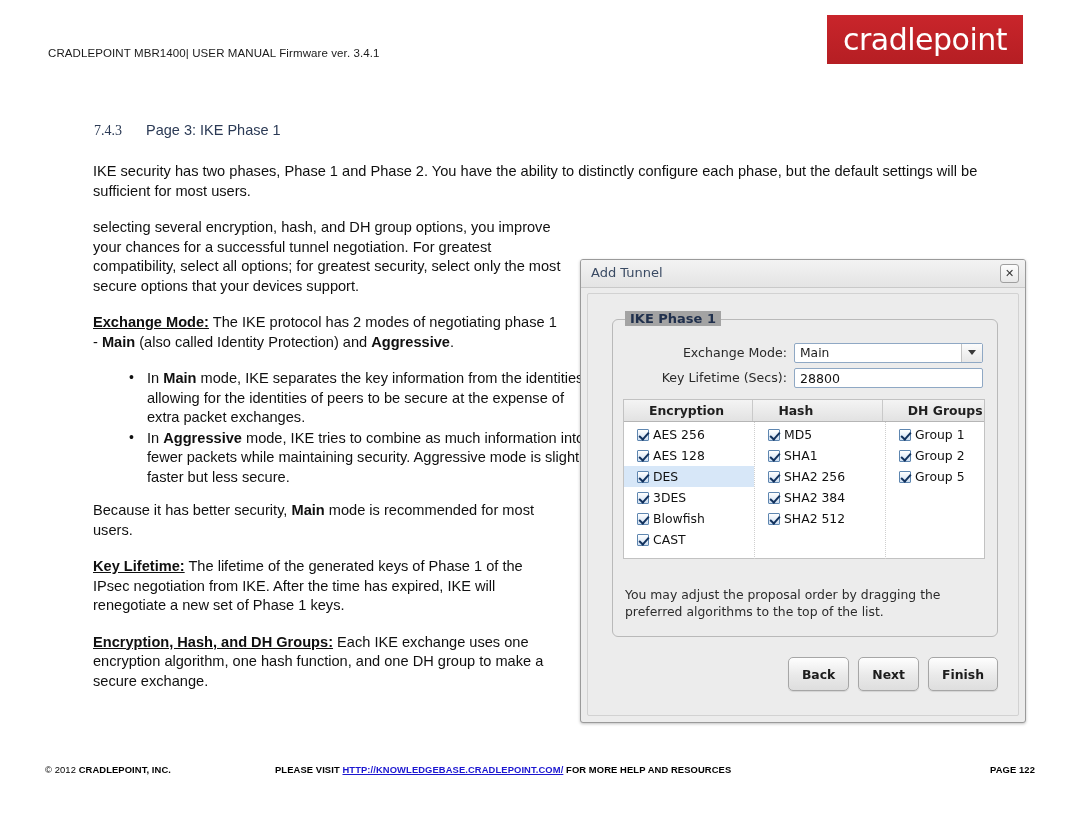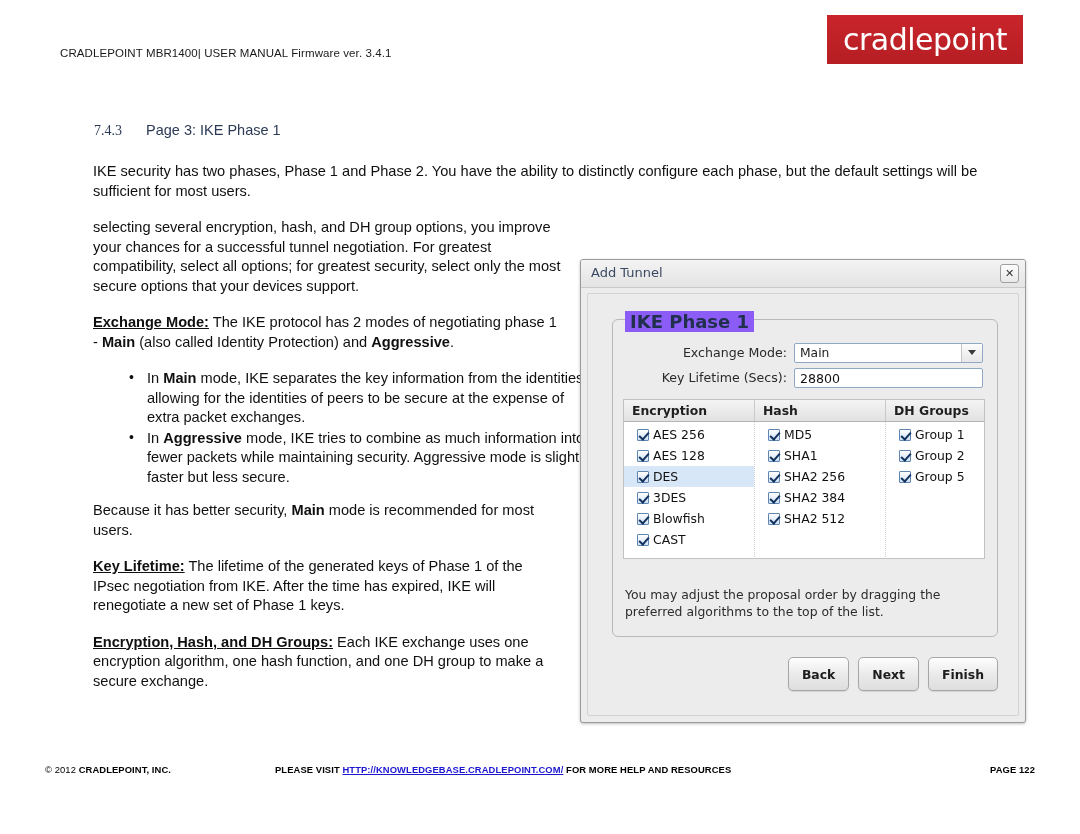--- a/index.html
+++ b/index.html
@@ -18,21 +18,21 @@
 
   
   .page-header {
     position: absolute;
     top: 0; left: 0;
     width: 1080px;
     height: 90px;
   }
   .header-text {
     position: absolute;
-    left: 60px;
+    left: 48px;
     top: 47px;
     font-size: 11.5px;
     letter-spacing: 0.1px;
     color: #1a1a1a;
     white-space: nowrap;
   }
   .brand-logo {
     position: absolute;
     left: 827px;
     top: 15px;
@@ -176,23 +176,23 @@
     height: 318px;
     border: 1px solid #b9b9b9;
     border-radius: 6px;
     background: #ececec;
     box-sizing: border-box;
   }
   .fieldset-legend {
     position: absolute;
     left: 12px;
     top: -9px;
-    background: #8b5cf6;
+    background: #a3a3a3;
     padding: 0 5px;
-    font-size: 18px;
+    font-size: 13px;
     font-weight: bold;
     color: #20304d;
     font-family: "DejaVu Sans", sans-serif;
   }
 
   .form-row {
     position: absolute;
     height: 21px;
     left: 0;
     right: 14px;
@@ -278,20 +278,21 @@
     border-bottom: 1px solid #b5b5b5;
   }
   .prop-head-cell {
     font-size: 12.4px;
     font-weight: bold;
     color: #1f1f1f;
     font-family: "DejaVu Sans", sans-serif;
     padding: 3px 0 0 8px;
     box-sizing: border-box;
     border-right: 1px solid #c9c9c9;
+    margin-left: 17px;
   }
   .prop-head-cell:last-child { border-right: none; }
   .col-1 { width: 131px; }
   .col-2 { width: 131px; }
   .col-3 { width: 98px; }
   .prop-body {
     display: flex;
     position: relative;
     height: 137px;
   }

